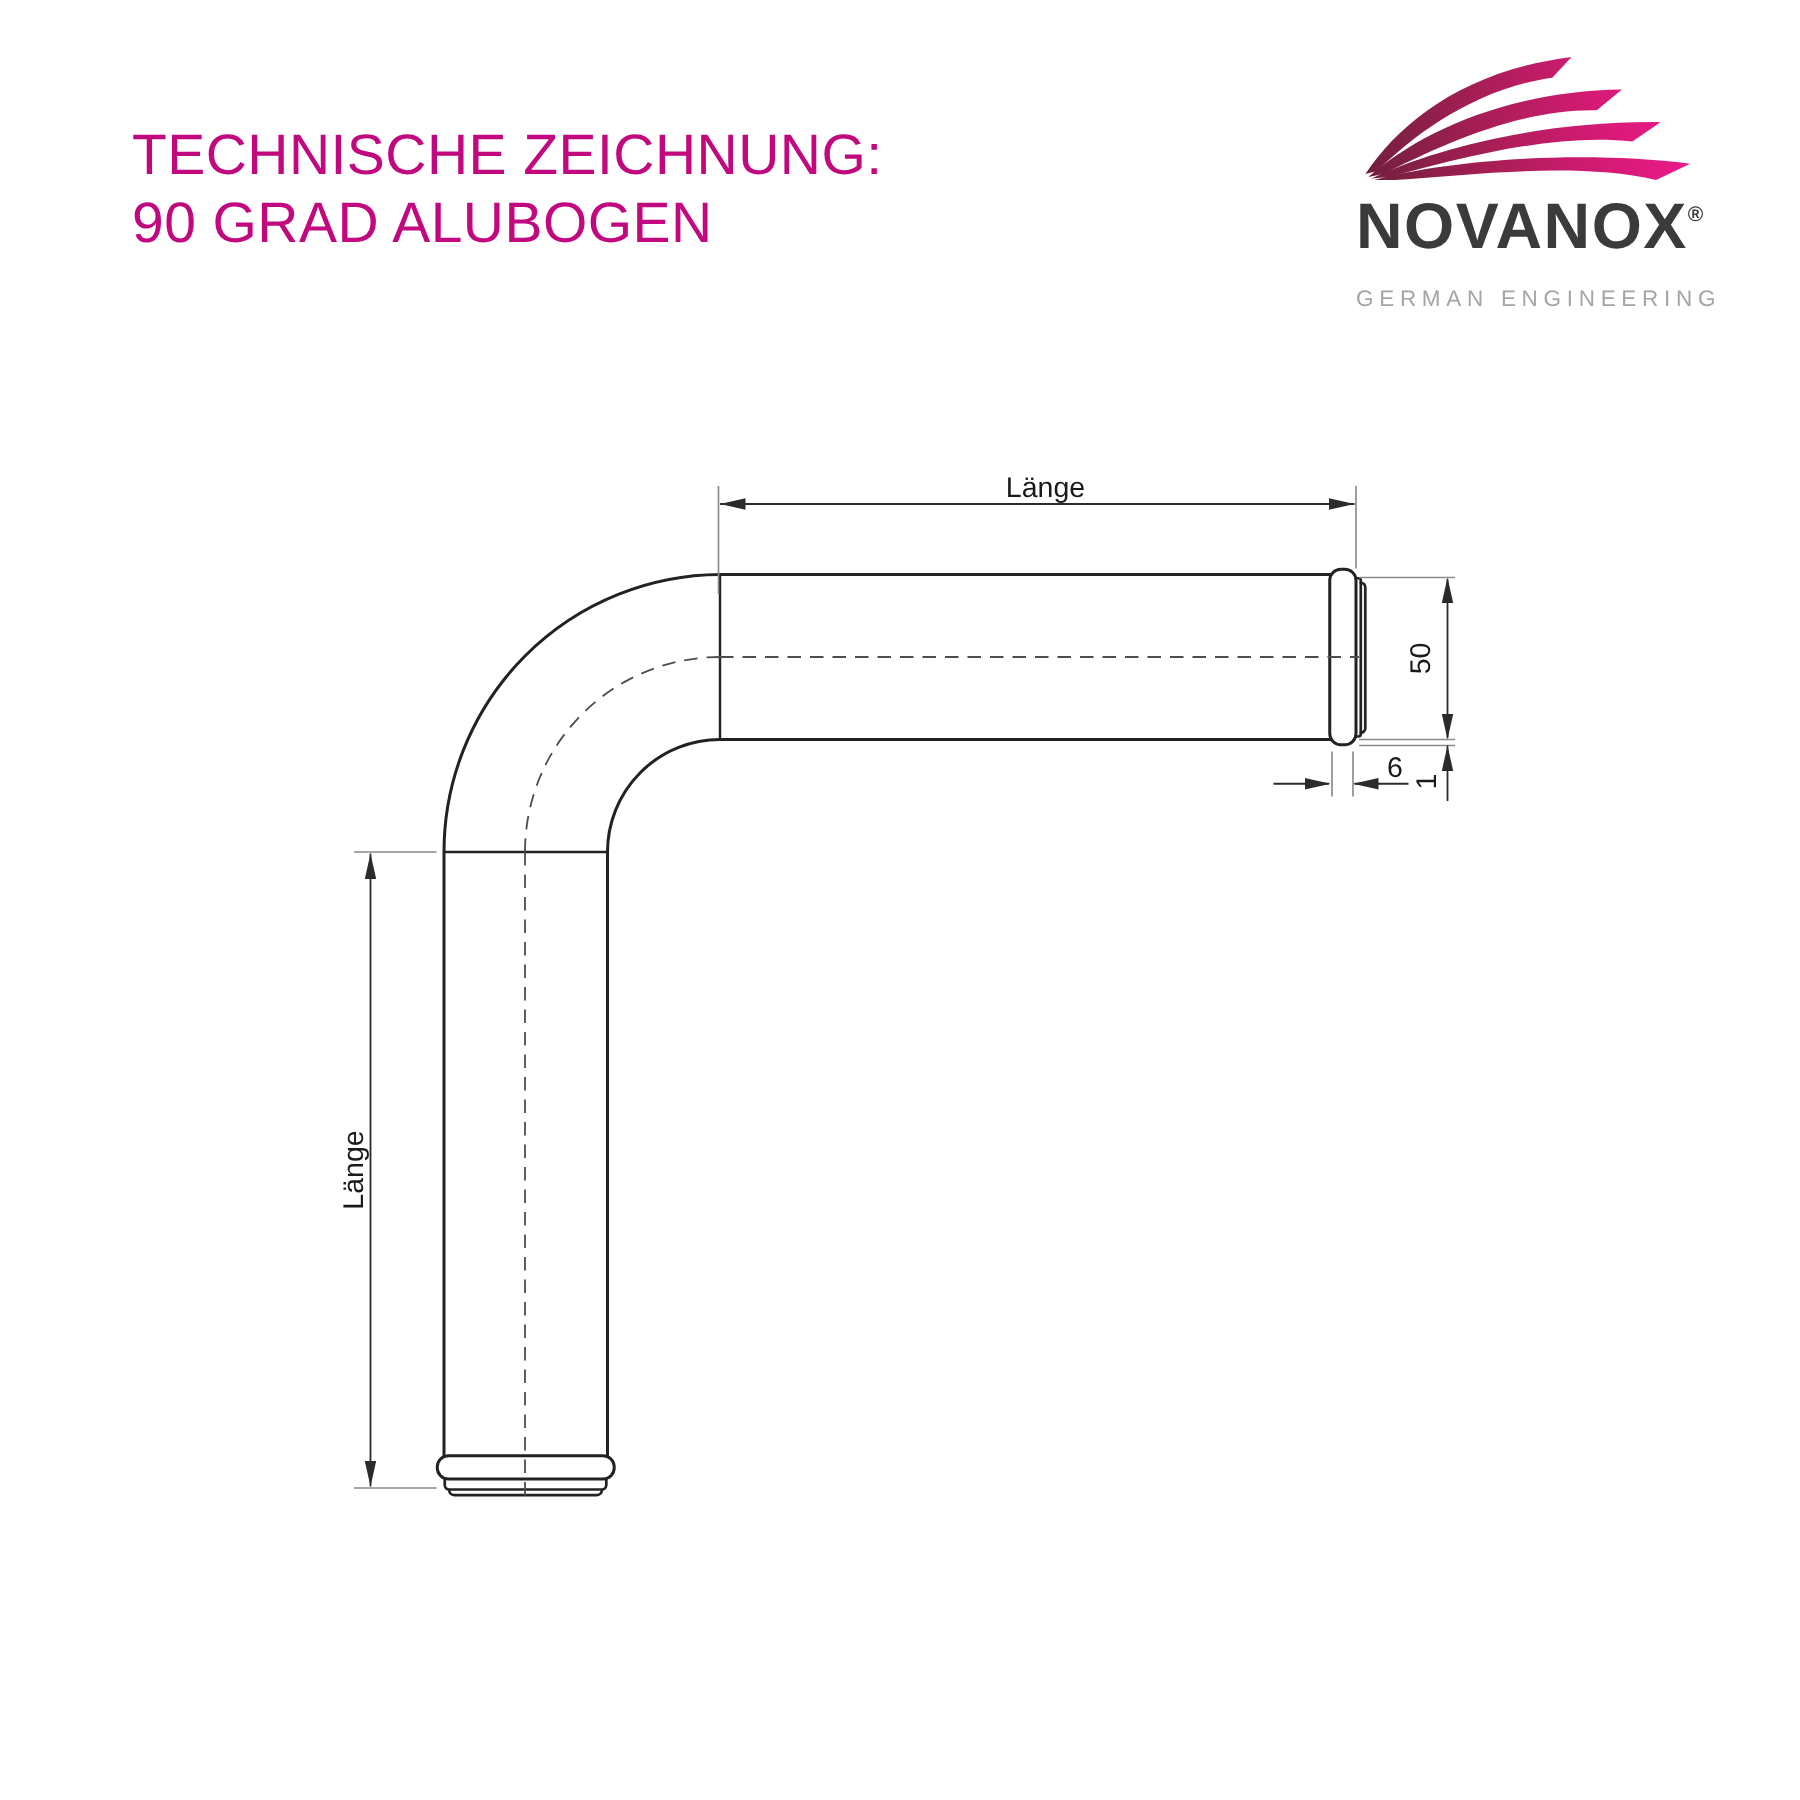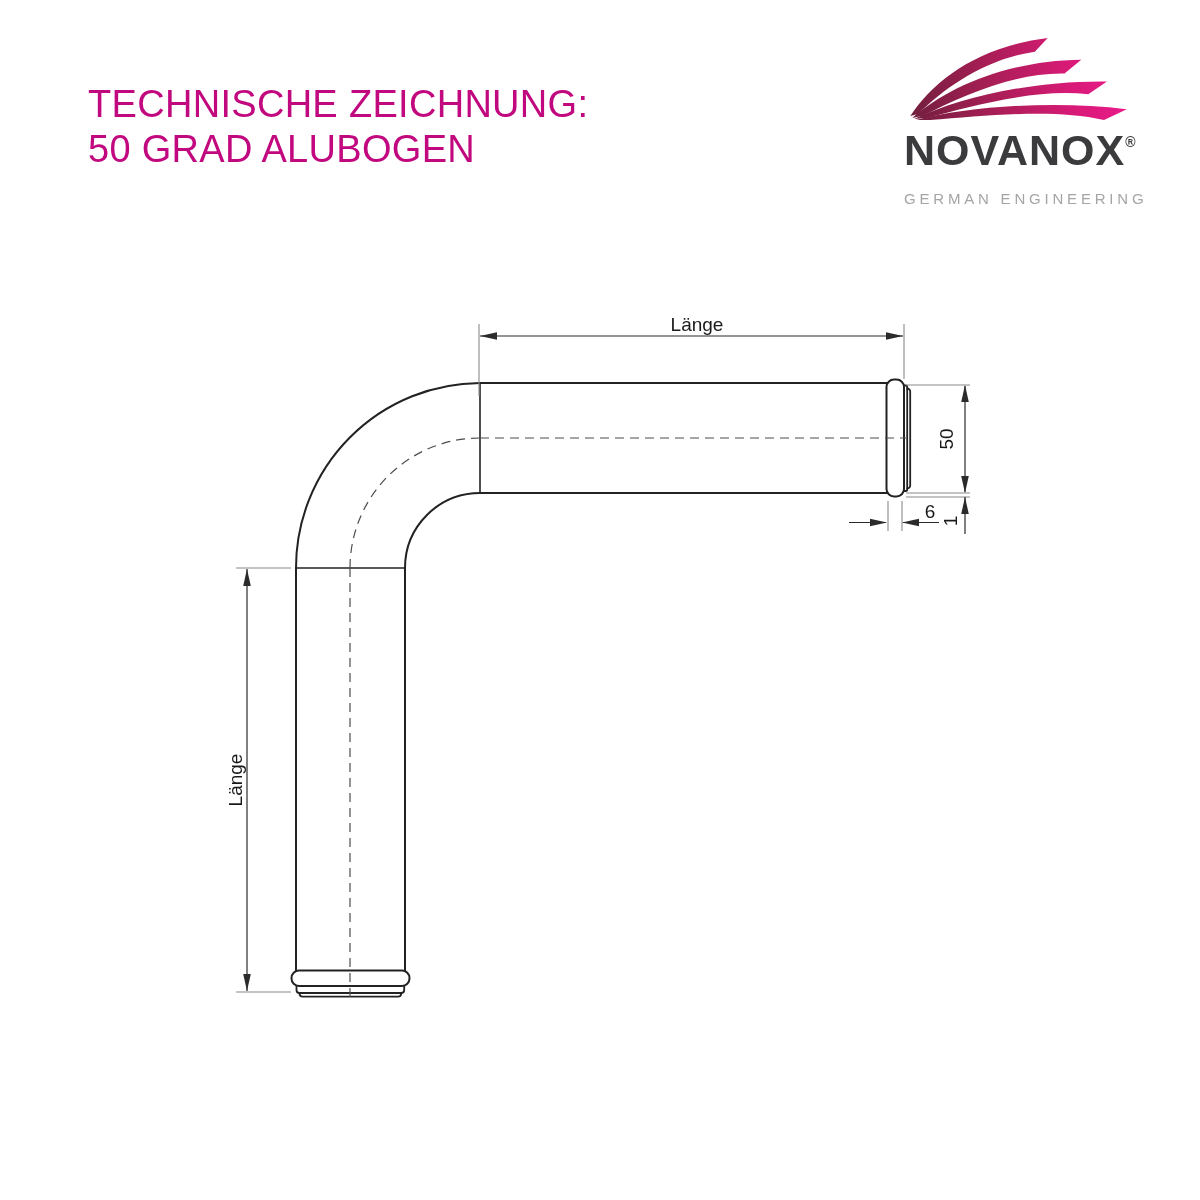--- a/index.html
+++ b/index.html
@@ -20,21 +20,21 @@
   .drawing{position:absolute;left:0;top:0;width:1200px;height:1200px;}
   .dimtext{font-family:"Liberation Sans",sans-serif;font-size:19px;fill:#1a1a1a;}
 </style>
 </head>
 <body>
 
 <div class="canvas">
 
   <div class="title">
     <div>TECHNISCHE ZEICHNUNG:</div>
-    <div>50 GRAD ALUBOGEN</div>
+    <div>90 GRAD ALUBOGEN</div>
   </div>
 
   <div class="logo">
     <svg class="swoosh" viewBox="0 0 232 88">
       <defs>
         <linearGradient id="sw" gradientUnits="userSpaceOnUse" x1="0" y1="70" x2="232" y2="35">
           <stop offset="0" stop-color="#6f1f3c"></stop>
           <stop offset="0.38" stop-color="#a91e56"></stop>
           <stop offset="0.72" stop-color="#d91a78"></stop>
           <stop offset="1" stop-color="#ee1b8f"></stop>

